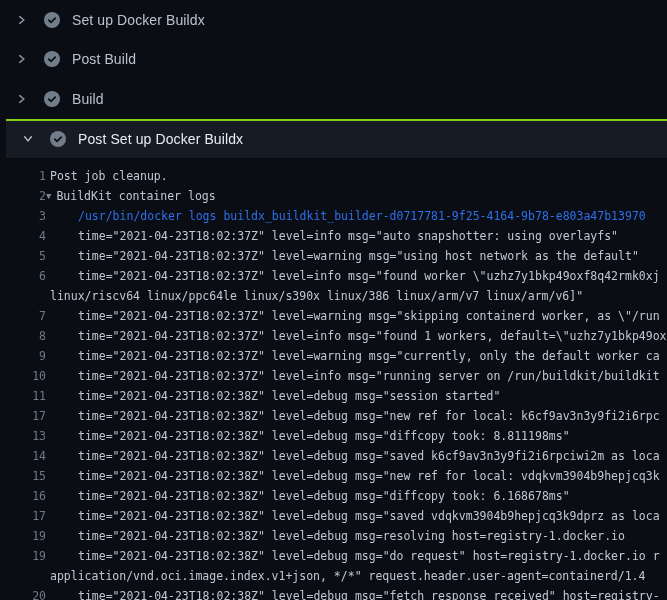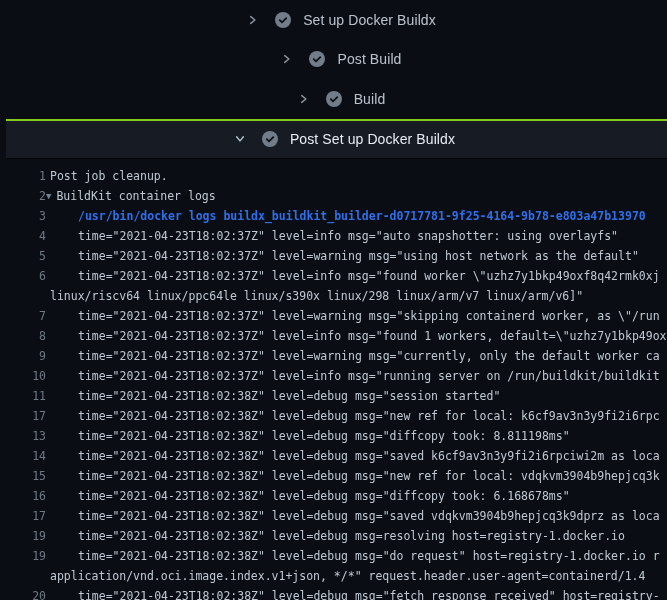--- a/index.html
+++ b/index.html
@@ -12,21 +12,20 @@
   .viewport { width: 667px; height: 600px; overflow: hidden; position: relative; }
 
   
   .steps { width: 100%; }
   .step-row {
     height: 39.5px;
     display: flex;
     align-items: center;
     padding-left: 14px;
     cursor: pointer;
-    justify-content: center;
   }
   .step-row.expanded {
     background: #171c24;
     border-top: 2px solid #84cc16;
     box-shadow: 0 1px 0 rgba(0,0,0,0.45);
     margin-left: 6px;
   }
   .chev {
     width: 16px; height: 16px;
     display: flex; align-items: center; justify-content: center;
@@ -67,21 +66,21 @@
     color: #6e7984;
     text-decoration: none;
     cursor: pointer;
   }
   .log-text { color: #c0c9d3; overflow: hidden; }
   .log-row.root .log-text,
   .log-row.wrap .log-text  { margin-left: 4px; }
   .log-row.group .log-text { }
   .log-row.cmd .log-text,
   .log-row.item .log-text  { margin-left: 32px; }
-  .log-row.cmd .log-text { color: #2f6feb; font-weight: 700; }
+  .log-row.cmd .log-text { color: #2f6feb; font-weight: 400; }
   .tri {
     display: none;
     color: #768390;
     font-size: 9px;
     vertical-align: 1px;
     cursor: pointer;
   }
   .log-row.group .tri { display: inline; margin-right: 5px; }
 </style>
 </head>
@@ -177,21 +176,21 @@
     <span class="log-text"><span class="txt-content">time="2021-04-23T18:02:37Z" level=warning msg="using host network as the default"</span></span>
   </div>
 
   <div class="log-row item">
     <a class="log-num">6</a>
     <span class="log-text"><span class="txt-content">time="2021-04-23T18:02:37Z" level=info msg="found worker \"uzhz7y1bkp49oxf8q42rmk0xj</span></span>
   </div>
 
   <div class="log-row wrap">
     <a class="log-num"></a>
-    <span class="log-text"><span class="txt-content">linux/riscv64 linux/ppc64le linux/s390x linux/298 linux/arm/v7 linux/arm/v6]"</span></span>
+    <span class="log-text"><span class="txt-content">linux/riscv64 linux/ppc64le linux/s390x linux/386 linux/arm/v7 linux/arm/v6]"</span></span>
   </div>
 
   <div class="log-row item">
     <a class="log-num">7</a>
     <span class="log-text"><span class="txt-content">time="2021-04-23T18:02:37Z" level=warning msg="skipping containerd worker, as \"/run</span></span>
   </div>
 
   <div class="log-row item">
     <a class="log-num">8</a>
     <span class="log-text"><span class="txt-content">time="2021-04-23T18:02:37Z" level=info msg="found 1 workers, default=\"uzhz7y1bkp49ox</span></span>

